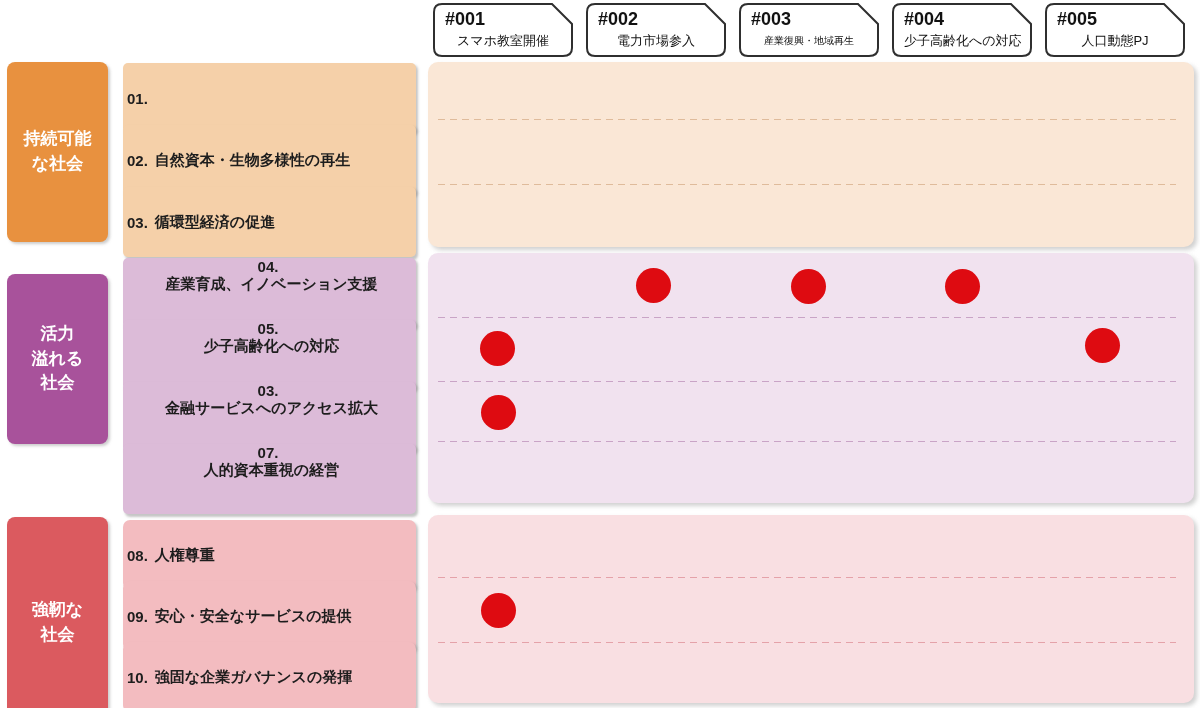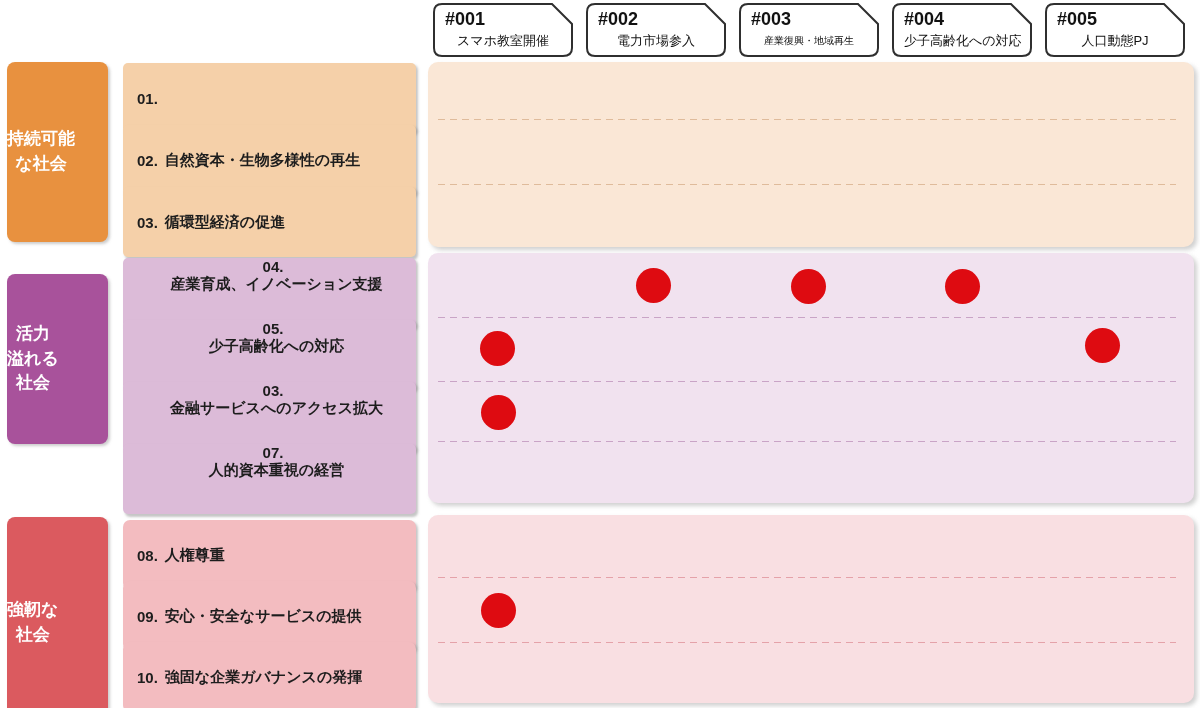--- a/index.html
+++ b/index.html
@@ -7,25 +7,25 @@
   .canvas{position:relative;width:1200px;height:708px;background:#fff;overflow:hidden;}
 
   
   .tag{position:absolute;top:3px;width:140px;height:54px;}
   .tagshape{position:absolute;left:0;top:0;width:100%;height:100%;}
   .tagtext{position:absolute;left:0;top:0;right:0;bottom:0;padding:5px 12px 2px 12px;box-sizing:border-box;}
   .tagnum{font-size:18px;font-weight:bold;line-height:22px;color:#111;}
   .tagname{font-size:13px;line-height:19px;color:#111;text-align:center;white-space:nowrap;margin-top:1px;}
 
   
-  .cat{position:absolute;left:7px;width:101px;border-radius:8px;display:flex;align-items:center;box-shadow:2px 2px 3px rgba(110,110,110,.35);}
+  .cat{position:absolute;left:7px;width:101px;border-radius:8px;display:flex;align-items:center;justify-content:center;box-shadow:2px 2px 3px rgba(110,110,110,.35);}
   .catlabel{white-space:pre-line;text-align:center;color:#fff;font-weight:bold;font-size:17px;line-height:1.45;}
 
   
-  .rowbox{position:absolute;left:123px;width:293px;height:70px;border-radius:5px;display:flex;align-items:center;padding-left:14px;box-sizing:border-box;font-weight:bold;font-size:15px;color:#1d1d1d;box-shadow:2px 2.5px 2.5px rgba(110,110,110,.4);white-space:nowrap;}
+  .rowbox{position:absolute;left:123px;width:293px;height:70px;border-radius:5px;display:flex;align-items:center;padding-left:4px;box-sizing:border-box;font-weight:bold;font-size:15px;color:#1d1d1d;box-shadow:2px 2.5px 2.5px rgba(110,110,110,.4);white-space:nowrap;}
   .rownum{margin-right:7px;}
   .g0{background:var(--rowc0);} .g1{background:var(--rowc1);flex-direction:column;} .g2{background:var(--rowc2);border-radius:7px;}
 
   
   .panel{position:absolute;left:428px;width:766px;border-radius:10px;box-shadow:3px 3px 4px rgba(140,140,140,.4);}
   .dash{position:absolute;left:10px;right:18px;height:1px;background:repeating-linear-gradient(90deg,var(--dc) 0 7px,transparent 7px 12px);}
 
   
   .dot{position:absolute;width:35px;height:35px;border-radius:50%;background:var(--dot);}
 </style>

